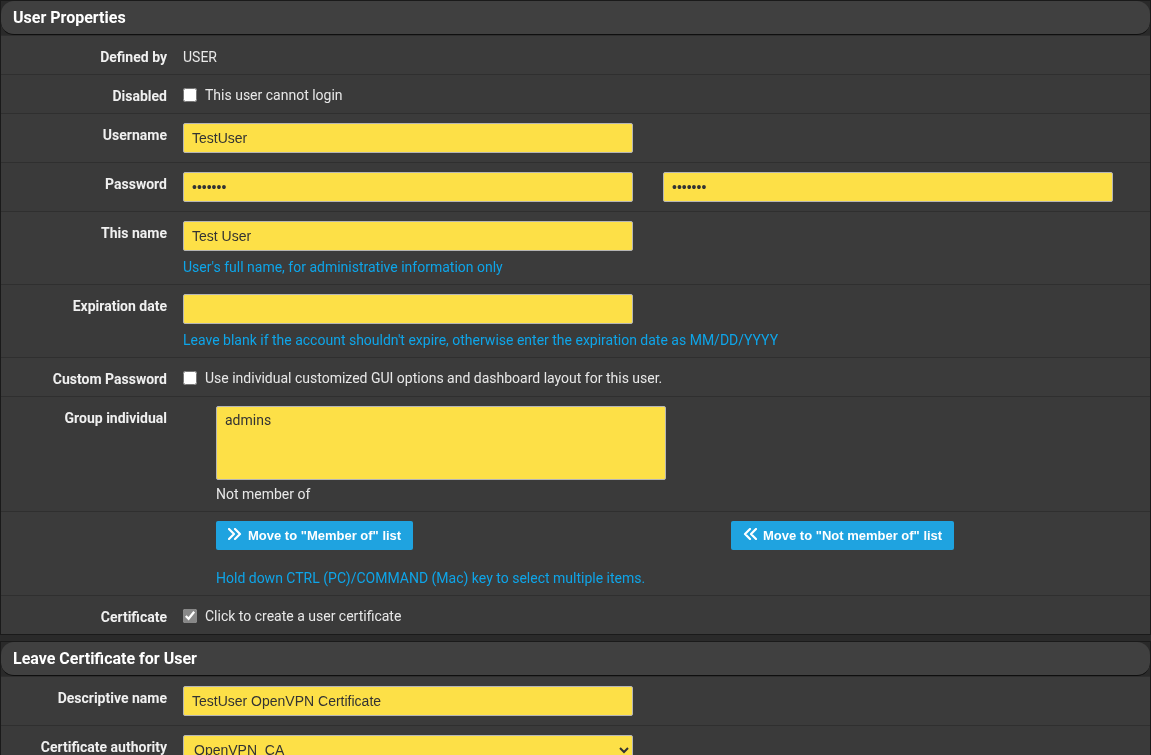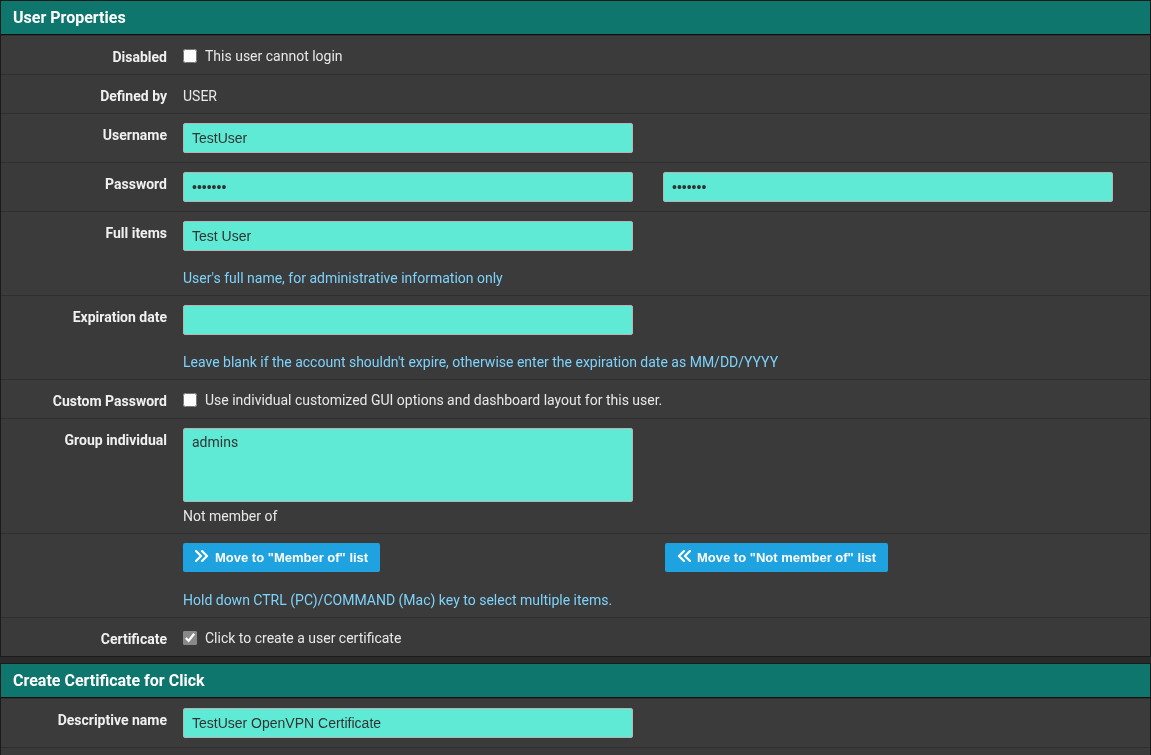--- a/index.html
+++ b/index.html
@@ -10,26 +10,27 @@
     font-family: -apple-system, BlinkMacSystemFont, "Segoe UI", Roboto, Helvetica, Arial, sans-serif;
     font-size: 14px;
     color: #e8e8e8;
     overflow: hidden;
   }
   .panel {
     border: 1px solid #1a1a1a;
     margin: 0;
   }
   .panel-header {
-    background: #0f766e;
+    background: #404040;
     color: #fff;
     font-weight: 700;
     font-size: 16px;
     padding: 7px 12px;
     border-bottom: 1px solid #0f0f0f;
+    border-radius: 13px;
   }
   .row {
     display: flex;
     align-items: flex-start;
     border-top: 1px solid #2f2f2f;
     background: #3a3a3a;
     padding: 9px 0;
   }
   .row:nth-child(even) { background: #3b3b3b; }
   .label-col {
@@ -46,33 +47,33 @@
     flex: 1;
     display: flex;
     flex-wrap: wrap;
     gap: 14px 30px;
     align-items: flex-start;
     padding-right: 16px;
   }
   .stack {
     display: flex;
     flex-direction: column;
-    gap: 13px;
+    gap: 2px;
   }
   .help {
-    color: #7dd3fc;
+    color: #0ea5e9;
     font-size: 14px;
     margin-top: 6px;
     width: 100%;
   }
   input[type="text"],
   input[type="password"],
   select,
   .listbox {
-    background: #5eead4;
+    background: #fde047;
     border: 1px solid #b5b5b5;
     border-radius: 2px;
     color: #333;
     font-size: 14px;
     padding: 5px 8px;
     height: 30px;
   }
   input[type="text"], input[type="password"] { width: 450px; }
   .input-wide2 { width: 450px; }
   select {
@@ -114,66 +115,66 @@
     cursor: pointer;
   }
   .btn .chev {
     display: inline-block;
   }
   .two-cols {
     display: flex;
     gap: 32px;
     width: 100%;
   }
-  .two-cols > div { display: flex; flex-direction: column; gap: 6px; }
+  .two-cols > div { display: flex; flex-direction: column; gap: 6px; margin-left: 33px; }
   .two-cols .colA { width: 450px; }
   .two-cols .colB { flex: 1; }
   .listbox.colBbox { width: 445px; }
   .value-text { padding-top: 4px; color: #e8e8e8; }
 </style>
 </head>
 <body>
 
 <div class="panel">
   <div class="panel-header">User Properties</div>
 
   <div class="row">
+    <div class="label-col"><span>Defined by</span></div>
+    <div class="field-col">
+      <div class="value-text">USER</div>
+    </div>
+  </div>
+
+  <div class="row">
     <div class="label-col"><span>Disabled</span></div>
     <div class="field-col">
       <label class="checkbox-wrap">
         <input type="checkbox" style="">
         <span>This user cannot login</span>
       </label>
     </div>
   </div>
 
   <div class="row">
-    <div class="label-col"><span>Defined by</span></div>
-    <div class="field-col">
-      <div class="value-text">USER</div>
-    </div>
-  </div>
-
-  <div class="row">
     <div class="label-col underlined"><span>Username</span></div>
     <div class="field-col">
       <input type="text" value="TestUser" style="">
     </div>
   </div>
 
   <div class="row">
     <div class="label-col underlined"><span>Password</span></div>
     <div class="field-col">
       <input type="password" value="•••••••" style="">
       <input type="password" class="input-wide2" value="•••••••" style="">
     </div>
   </div>
 
   <div class="row">
-    <div class="label-col"><span>Full items</span></div>
+    <div class="label-col"><span>This name</span></div>
     <div class="field-col">
       <div class="stack" style="width:100%">
         <input type="text" value="Test User" style="">
         <div class="help">User's full name, for administrative information only</div>
       </div>
     </div>
   </div>
 
   <div class="row">
     <div class="label-col"><span>Expiration date</span></div>
@@ -247,21 +248,21 @@
     <div class="field-col">
       <label class="checkbox-wrap">
         <input type="checkbox" checked="" style="">
         <span>Click to create a user certificate</span>
       </label>
     </div>
   </div>
 </div>
 
 <div class="panel" style="margin-top:6px;">
-  <div class="panel-header">Create Certificate for Click</div>
+  <div class="panel-header">Leave Certificate for User</div>
 
   <div class="row">
     <div class="label-col"><span>Descriptive name</span></div>
     <div class="field-col">
       <input type="text" value="TestUser OpenVPN Certificate" style="">
     </div>
   </div>
 
   <div class="row">
     <div class="label-col"><span>Certificate authority</span></div>

